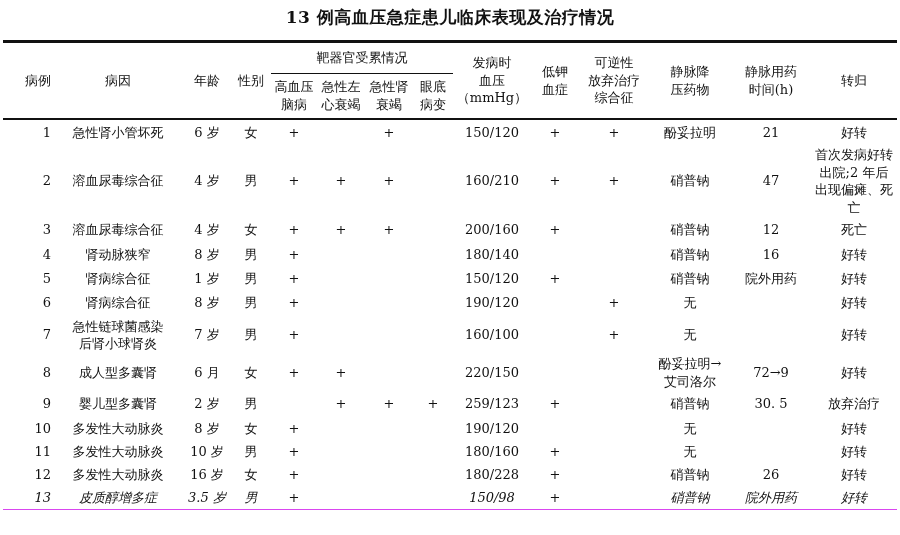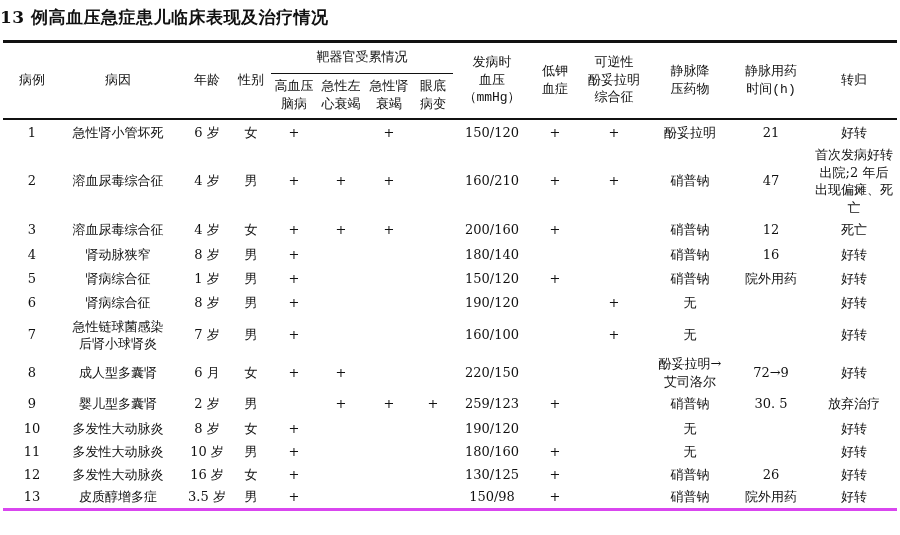--- a/index.html
+++ b/index.html
@@ -3,36 +3,36 @@
 <meta charset="utf-8">
 <style>
   html, body { margin: 0; padding: 0; background: #ffffff; }
   body {
     width: 900px; height: 535px; overflow: hidden;
     font-family: "DejaVu Serif", "Liberation Serif", serif;
     color: #111; position: relative;
   }
   .title {
     position: absolute; top: 6px; left: 0; width: 900px;
-    text-align: left; font-size: 17px; font-weight: bold;
+    text-align: center; font-size: 17px; font-weight: bold;
     letter-spacing: 0.5px;
   }
   table {
     position: absolute; top: 40px; left: 3px; width: 894px;
     border-collapse: collapse; font-size: 13px; line-height: 1.35;
   }
   thead tr.top th { border-top: 3px solid #111; }
-  thead th { font-weight: normal; text-align: center; vertical-align: middle; padding: 0 2px; font-family: Liberation Mono, monospace; }
+  thead th { font-weight: normal; text-align: center; vertical-align: middle; padding: 0 2px; }
   thead tr.h1 th { height: 30px; }
   thead tr.h2 th { height: 44px; }
   .sub-rule { border-bottom: 1.5px solid #111; }
   thead tr:last-child th, thead th.rowspan { border-bottom: 2px solid #111; }
   tbody td { text-align: center; vertical-align: middle; padding: 0 2px; }
-  tbody tr:last-child td { border-bottom: 3px solid #d946ef; }
-  .left { text-align: center; padding-left: 10px !important; }
+  tbody tr:last-child td { border-bottom: 1px solid #d946ef; font-style: italic; }
+  .left { text-align: right; padding-left: 10px !important; }
   .multi { white-space: pre-line; }
 </style>
 </head>
 <body>
 
 <div class="title">13 例高血压急症患儿临床表现及治疗情况</div>
 
 <table>
   <colgroup>
     <col style="width:50px">
@@ -56,21 +56,21 @@
       <th rowspan="2" class="rowspan">病因</th>
       <th rowspan="2" class="rowspan">年龄</th>
       <th rowspan="2" class="rowspan">性别</th>
       <th colspan="4" class="sub-rule">靶器官受累情况</th>
       <th rowspan="2" class="rowspan multi">发病时
 血压
 （mmHg）</th>
       <th rowspan="2" class="rowspan multi">低钾
 血症</th>
       <th rowspan="2" class="rowspan multi">可逆性
-酚妥拉明
+放弃治疗
 综合征</th>
       <th rowspan="2" class="rowspan multi">静脉降
 压药物</th>
       <th rowspan="2" class="rowspan multi">静脉用药
 时间(h)</th>
       <th rowspan="2" class="rowspan">转归</th>
     </tr>
     <tr class="h2">
       <th class="multi">高血压
 脑病</th>
@@ -265,21 +265,21 @@
       </tr>
       <tr style="height: 23px;">
         <td class="left">12</td>
         <td class="multi">多发性大动脉炎</td>
         <td>16 岁</td>
         <td>女</td>
         <td>+</td>
         <td></td>
         <td></td>
         <td></td>
-        <td>130/125</td>
+        <td>180/228</td>
         <td>+</td>
         <td></td>
         <td class="multi">硝普钠</td>
         <td>26</td>
         <td class="multi">好转</td>
       </tr>
       <tr style="height: 23px;">
         <td class="left">13</td>
         <td class="multi">皮质醇增多症</td>
         <td>3.5 岁</td>

